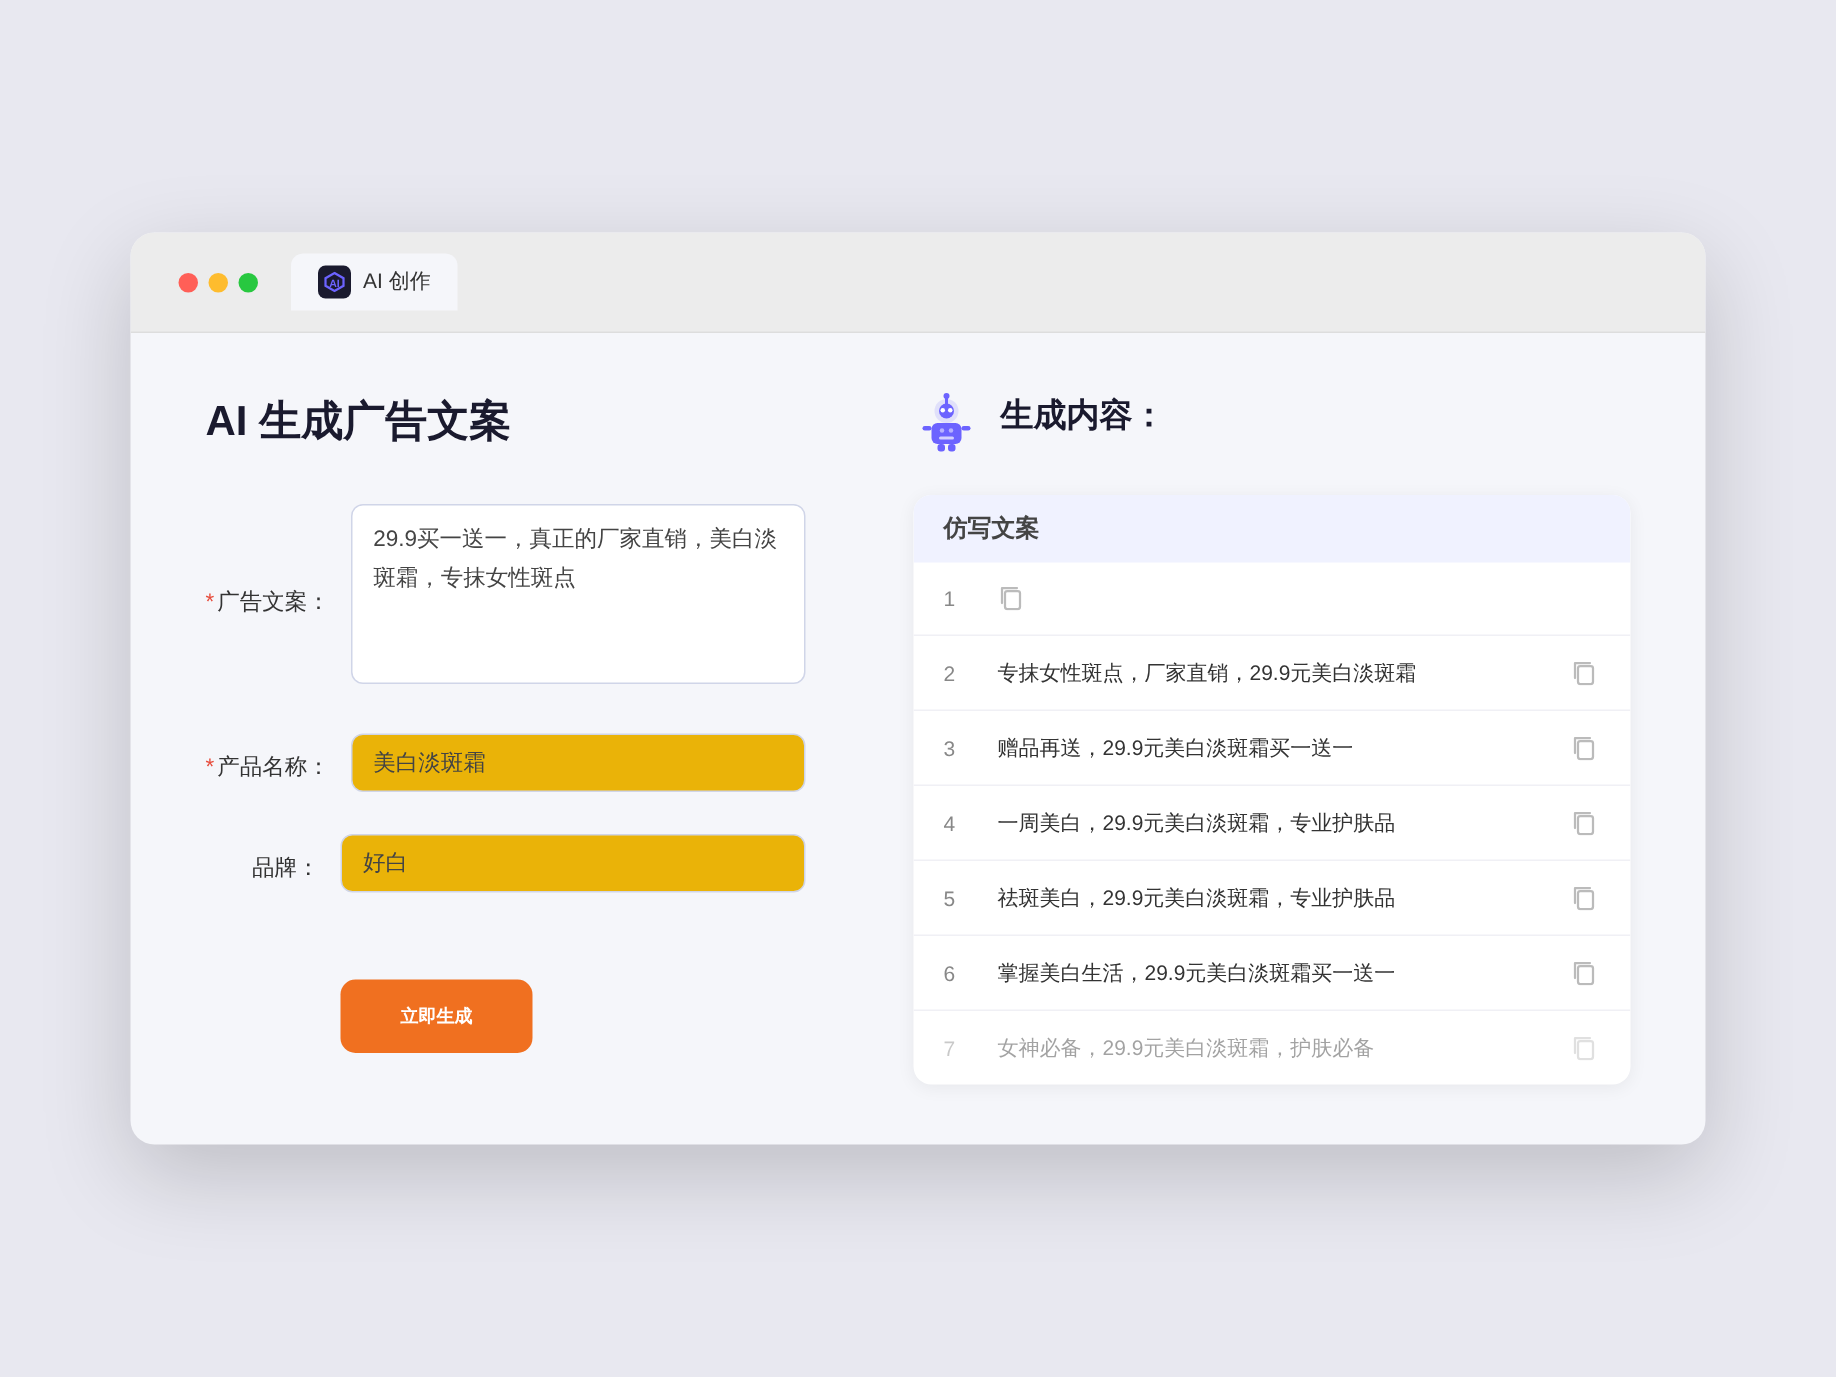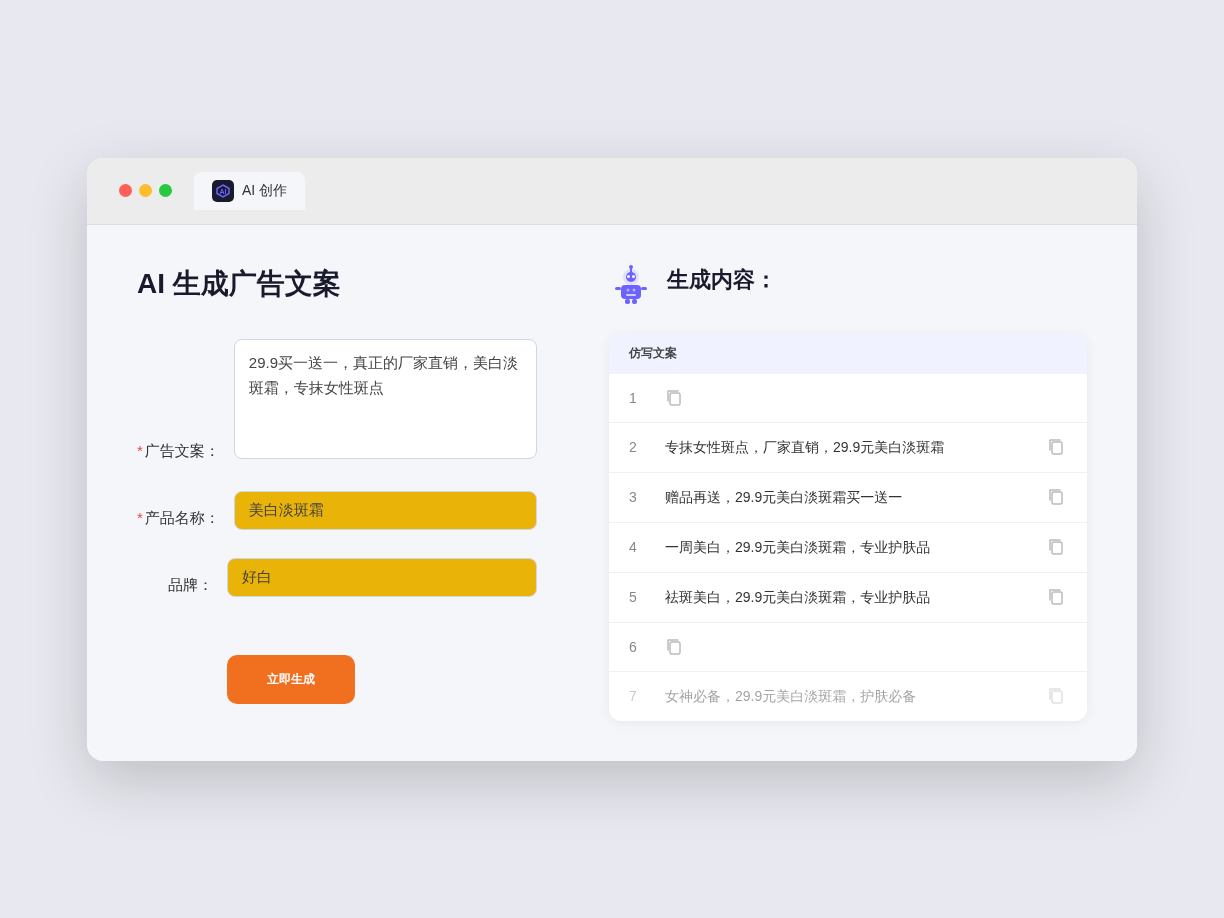--- a/index.html
+++ b/index.html
@@ -82,21 +82,21 @@
 
     .page-title {
       font-size: 28px;
       font-weight: 700;
       color: #1a1a2e;
       margin-bottom: 36px;
     }
 
     .form-group {
       display: flex;
-      align-items: flex-end;
+      align-items: center;
       margin-bottom: 28px;
     }
 
     .form-label {
       font-size: 15px;
       color: #333;
       min-width: 90px;
       text-align: right;
       padding-right: 14px;
       padding-top: 8px;
@@ -179,21 +179,21 @@
     .result-table {
       background: #fff;
       border-radius: 12px;
       overflow: hidden;
       box-shadow: 0 2px 12px rgba(0,0,0,0.06);
     }
 
     .table-header {
       background: #f0f2ff;
       padding: 12px 20px;
-      font-size: 12px;
+      font-size: 16px;
       font-weight: 600;
       color: #444;
     }
 
     .table-row {
       display: flex;
       align-items: center;
       padding: 14px 20px;
       border-bottom: 1px solid #f0f0f5;
       gap: 16px;
@@ -358,20 +358,21 @@
             <div class="table-row">
               <span class="row-num">5</span>
               <span class="row-text">祛斑美白，29.9元美白淡斑霜，专业护肤品</span>
               <span class="copy-icon"><svg viewBox="0 0 18 18" fill="none" stroke="currentColor" stroke-width="1.5" stroke-linecap="round" stroke-linejoin="round">
     <rect x="5" y="5" width="10" height="12" rx="1.5"></rect>
     <path d="M3 13V3h10"></path>
   </svg></span>
             </div>
             <div class="table-row">
               <span class="row-num">6</span>
+              <span class="row-text">掌握美白生活，29.9元美白淡斑霜买一送一</span>
               <span class="copy-icon"><svg viewBox="0 0 18 18" fill="none" stroke="currentColor" stroke-width="1.5" stroke-linecap="round" stroke-linejoin="round">
     <rect x="5" y="5" width="10" height="12" rx="1.5"></rect>
     <path d="M3 13V3h10"></path>
   </svg></span>
             </div>
             <div class="table-row dimmed">
               <span class="row-num">7</span>
               <span class="row-text">女神必备，29.9元美白淡斑霜，护肤必备</span>
               <span class="copy-icon"><svg viewBox="0 0 18 18" fill="none" stroke="currentColor" stroke-width="1.5" stroke-linecap="round" stroke-linejoin="round">
     <rect x="5" y="5" width="10" height="12" rx="1.5"></rect>

